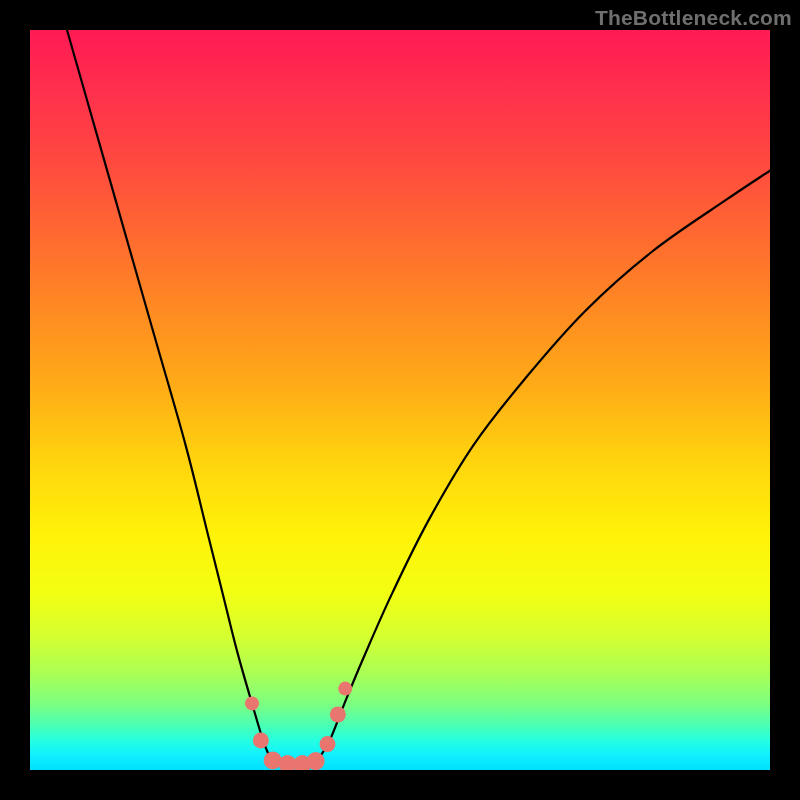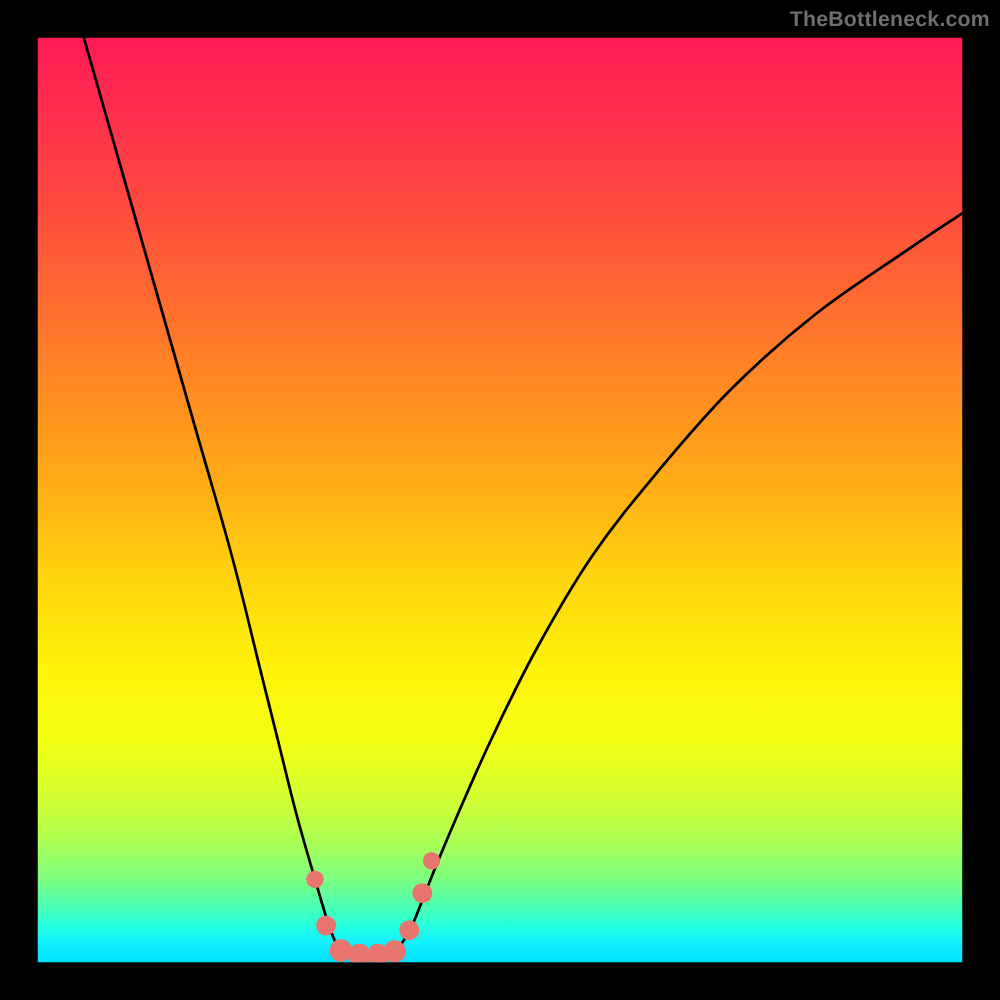--- a/index.html
+++ b/index.html
@@ -49,21 +49,21 @@
       #10f0ff 98%,
       #00e0ff 100%
     );
   }
   
   .watermark {
     position: absolute;
     top: 6px;
     right: 8px;
     color: #6f6f6f;
-    font-size: 17px;
+    font-size: 21px;
     font-weight: 600;
     letter-spacing: 0.2px;
     user-select: none;
   }
   svg.curve {
     position: absolute;
     inset: 0;
     width: 740px;
     height: 740px;
   }

